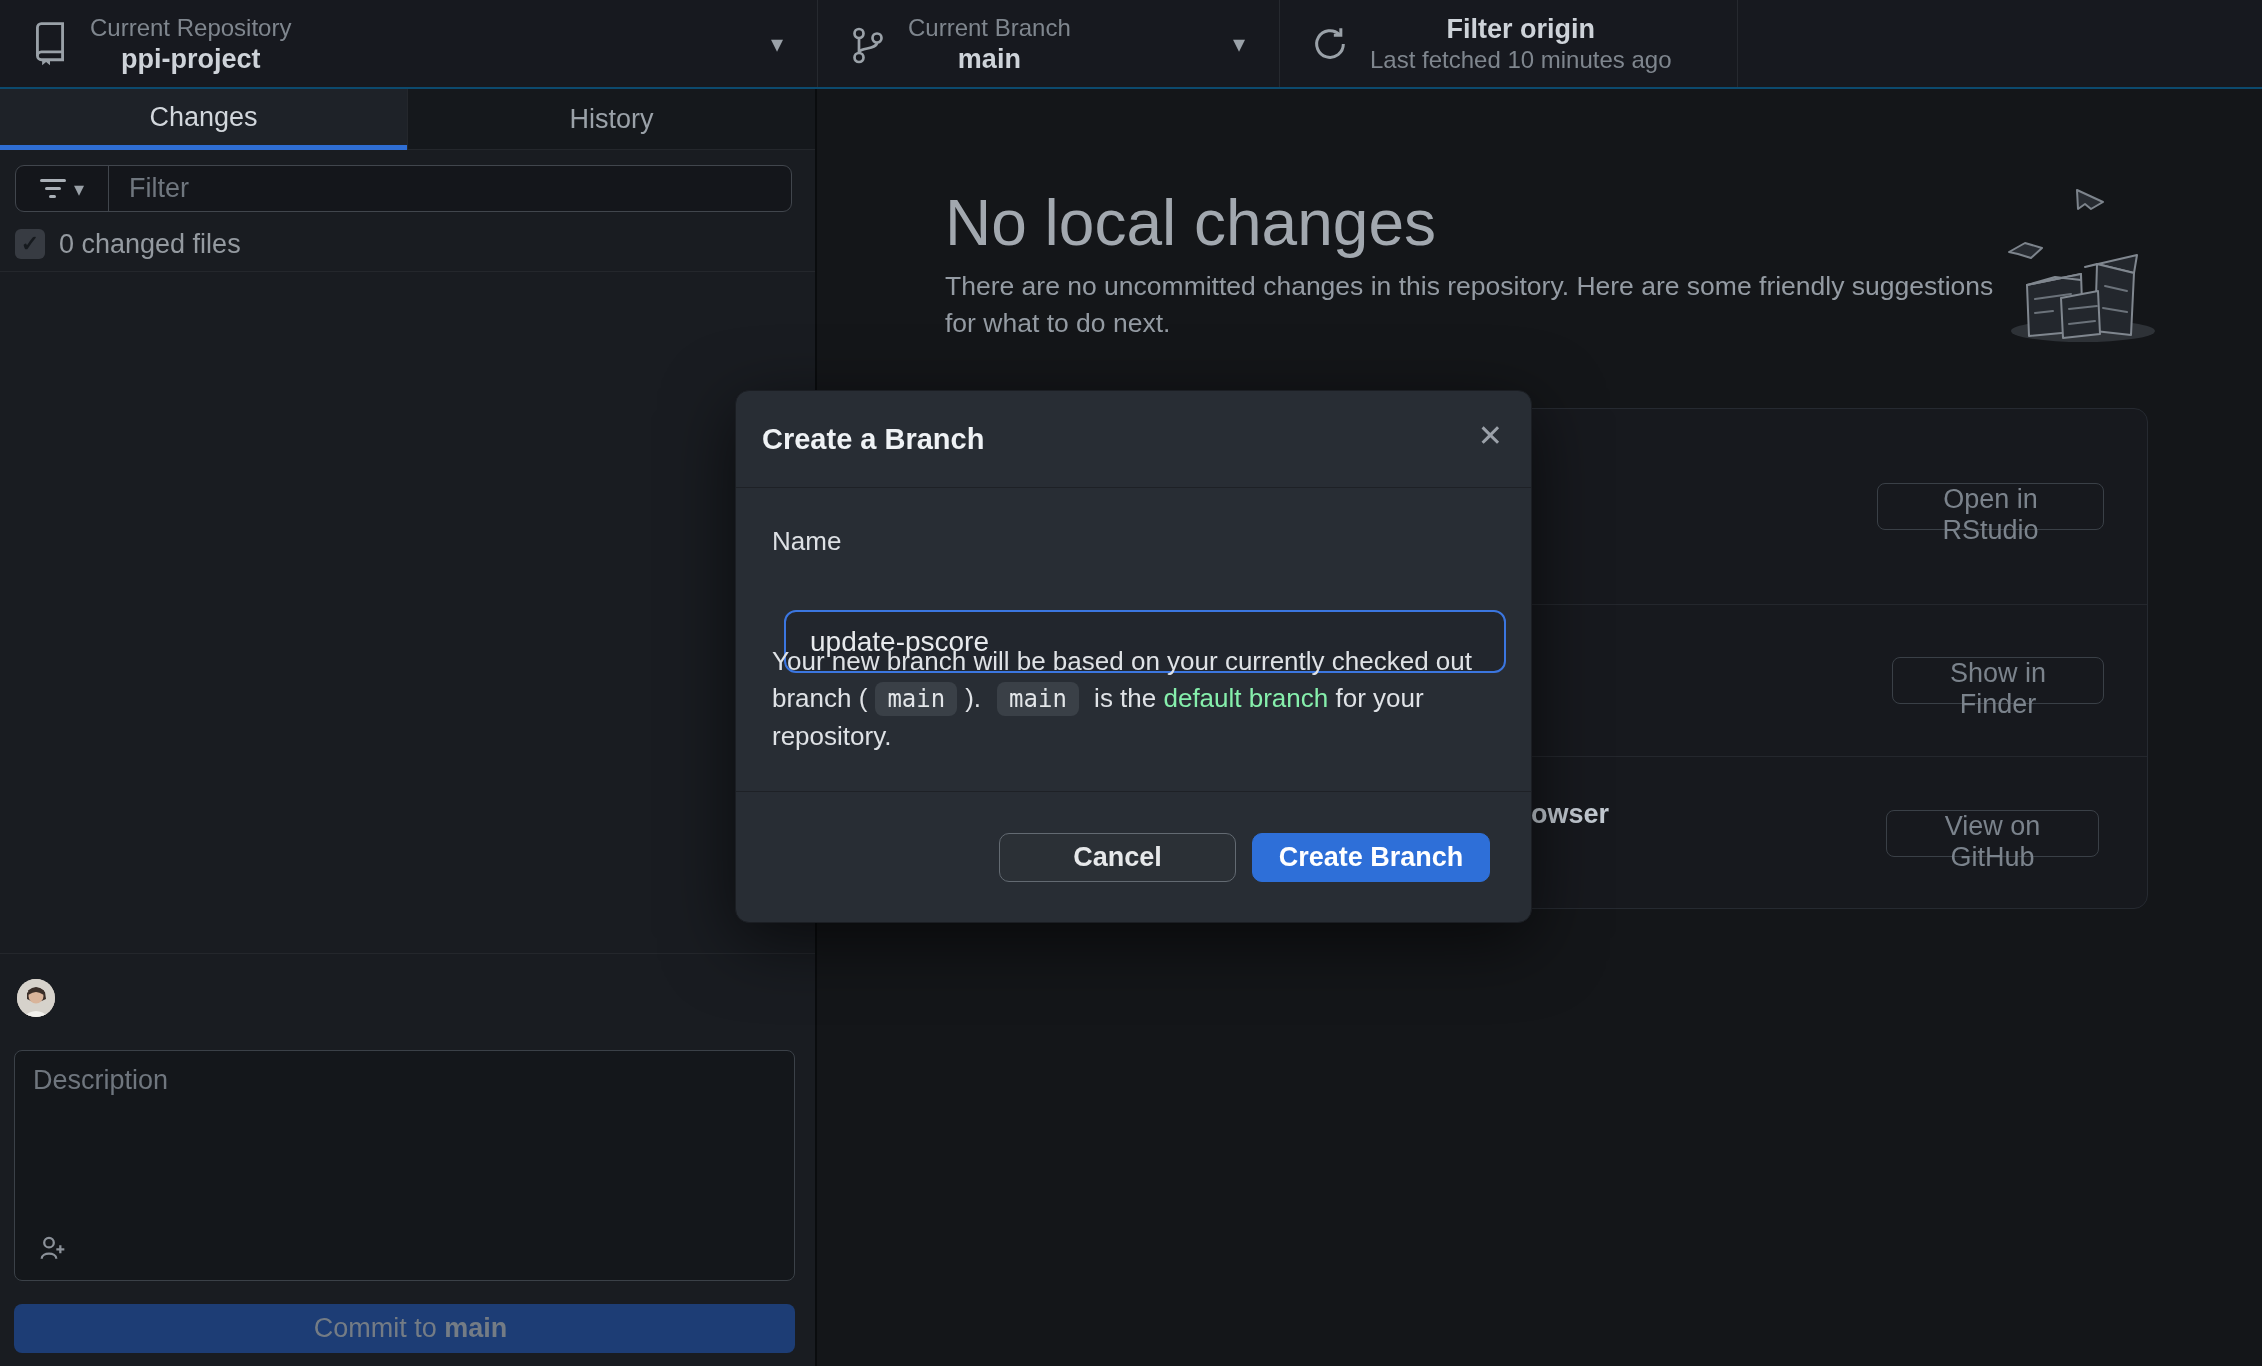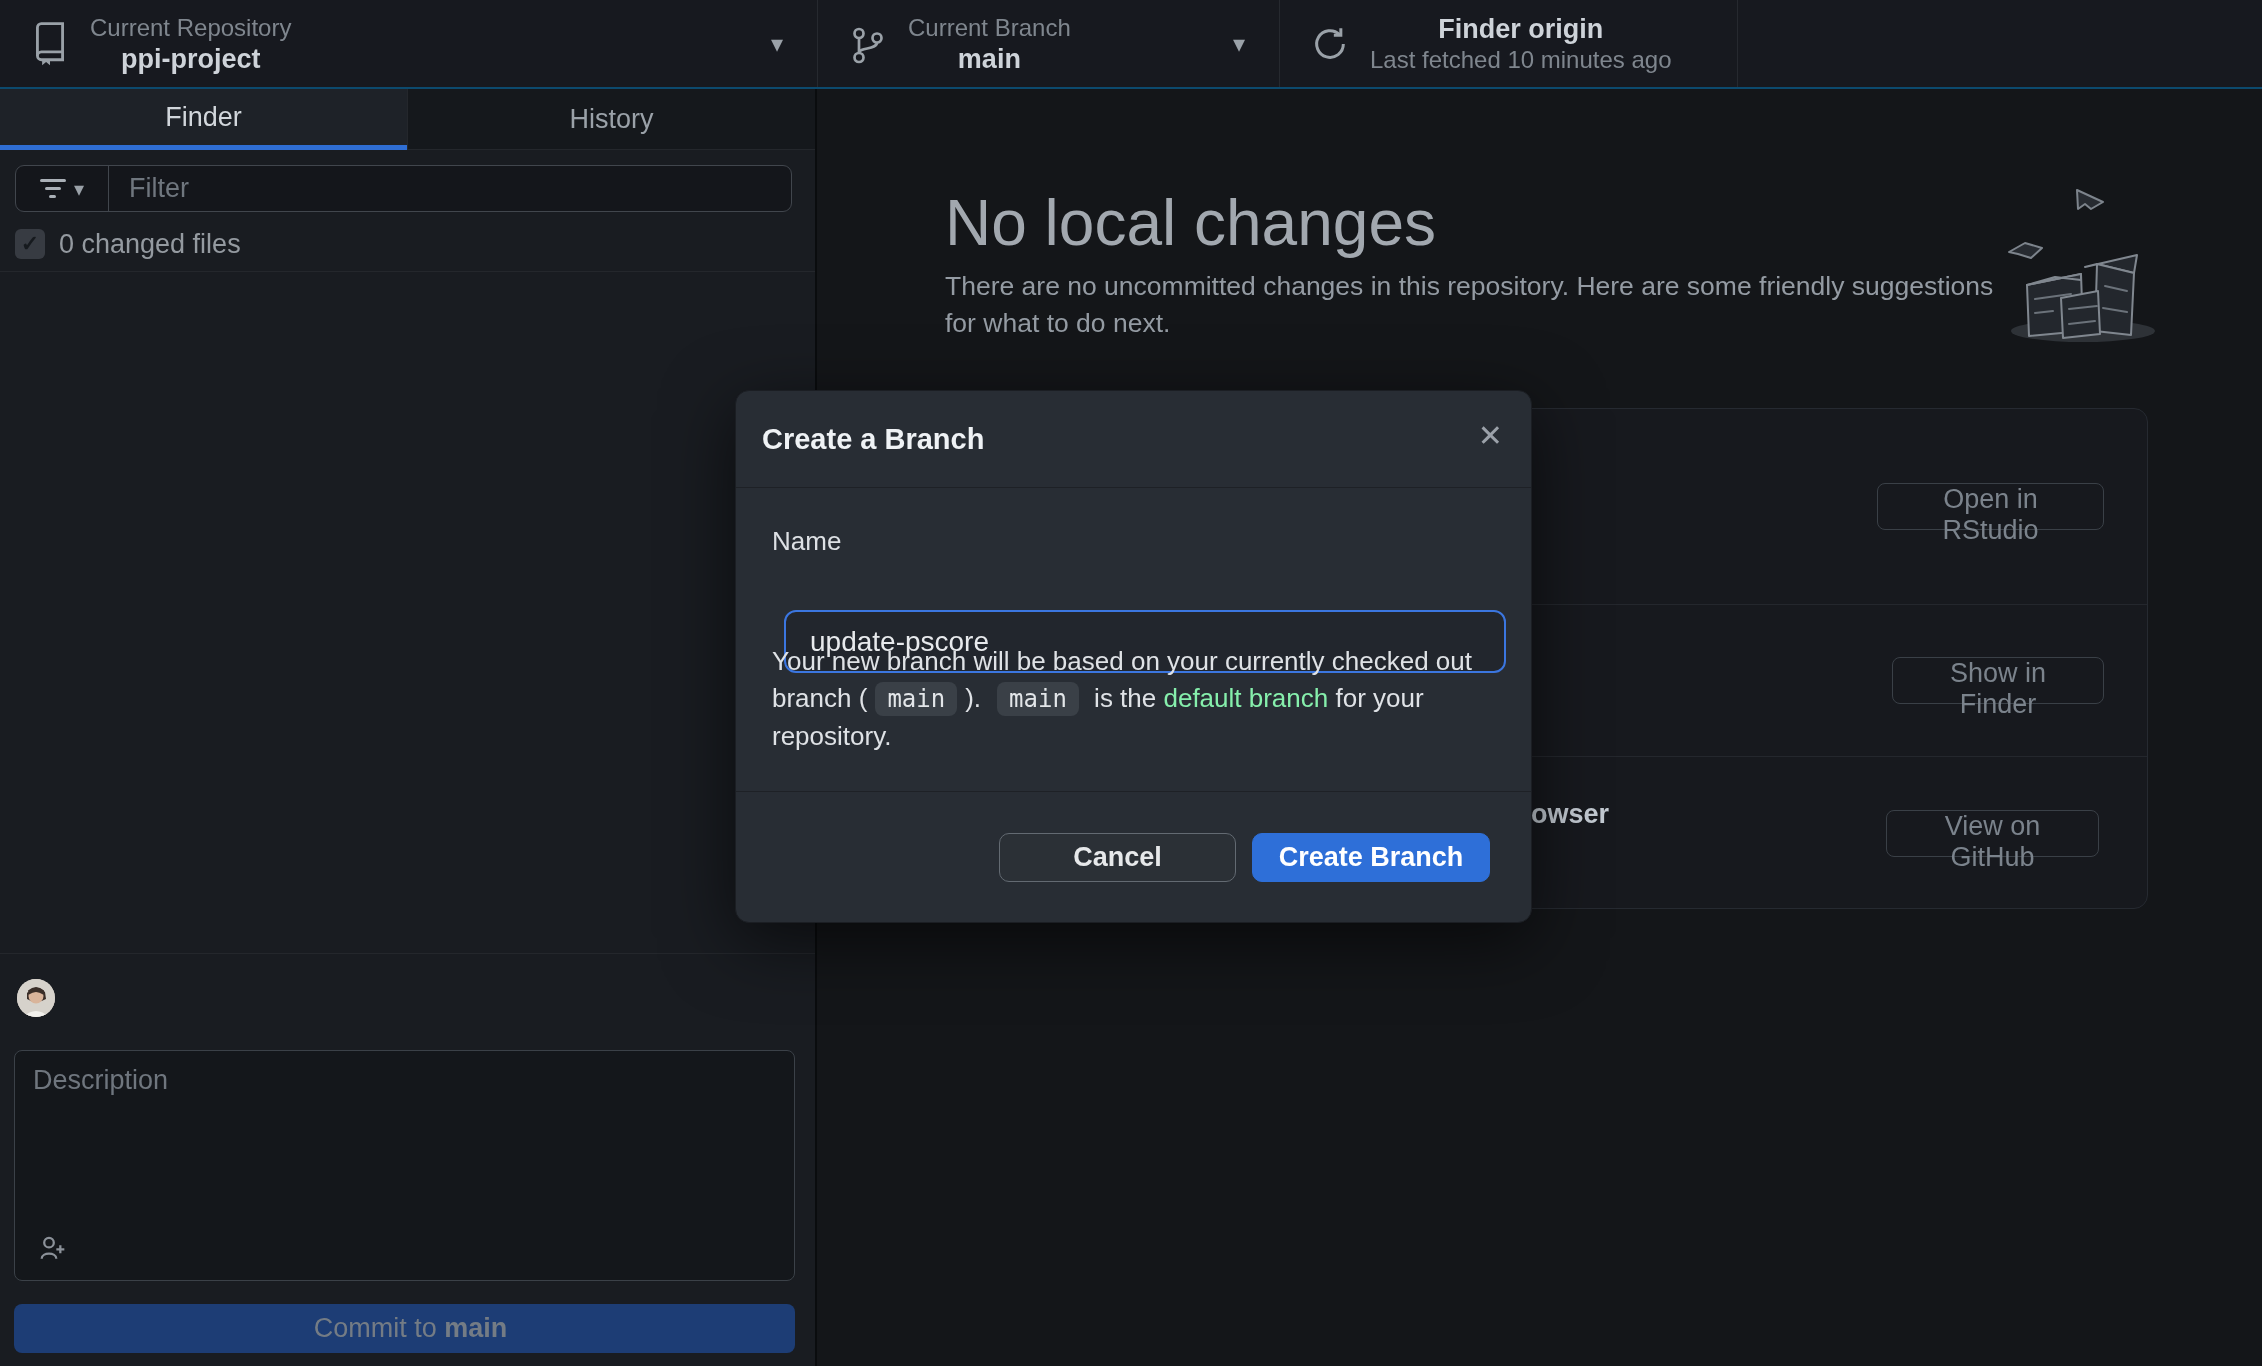--- a/index.html
+++ b/index.html
@@ -122,31 +122,31 @@
   </div>
 
   <div class="tb-sec tb-fetch">
     <span class="tb-icon">
       <svg width="40" height="40" viewBox="0 0 24 24" fill="none" stroke="#9aa1a8" stroke-width="1.8">
         <path d="M20 12 a8 8 0 1 1 -2.3 -5.6"></path>
         <path d="M18.5 2.5 v4.2 h-4.2"></path>
       </svg>
     </span>
     <span class="tb-text">
-      <div class="tb-value">Finder origin</div>
+      <div class="tb-value">Filter origin</div>
       <div class="tb-label">Last fetched 10 minutes ago</div>
     </span>
   </div>
 </div>
 
 <div class="abs sidebar">
 
   <div class="tabs">
     <div class="tab tab-active">
-      <span>Finder</span>
+      <span>Changes</span>
     </div>
     <div class="tab tab-inactive">
       <span>History</span>
     </div>
   </div>
 
   <div class="filter-box">
     <div class="filter-btn">
       <span class="funnel">
           <i></i>

